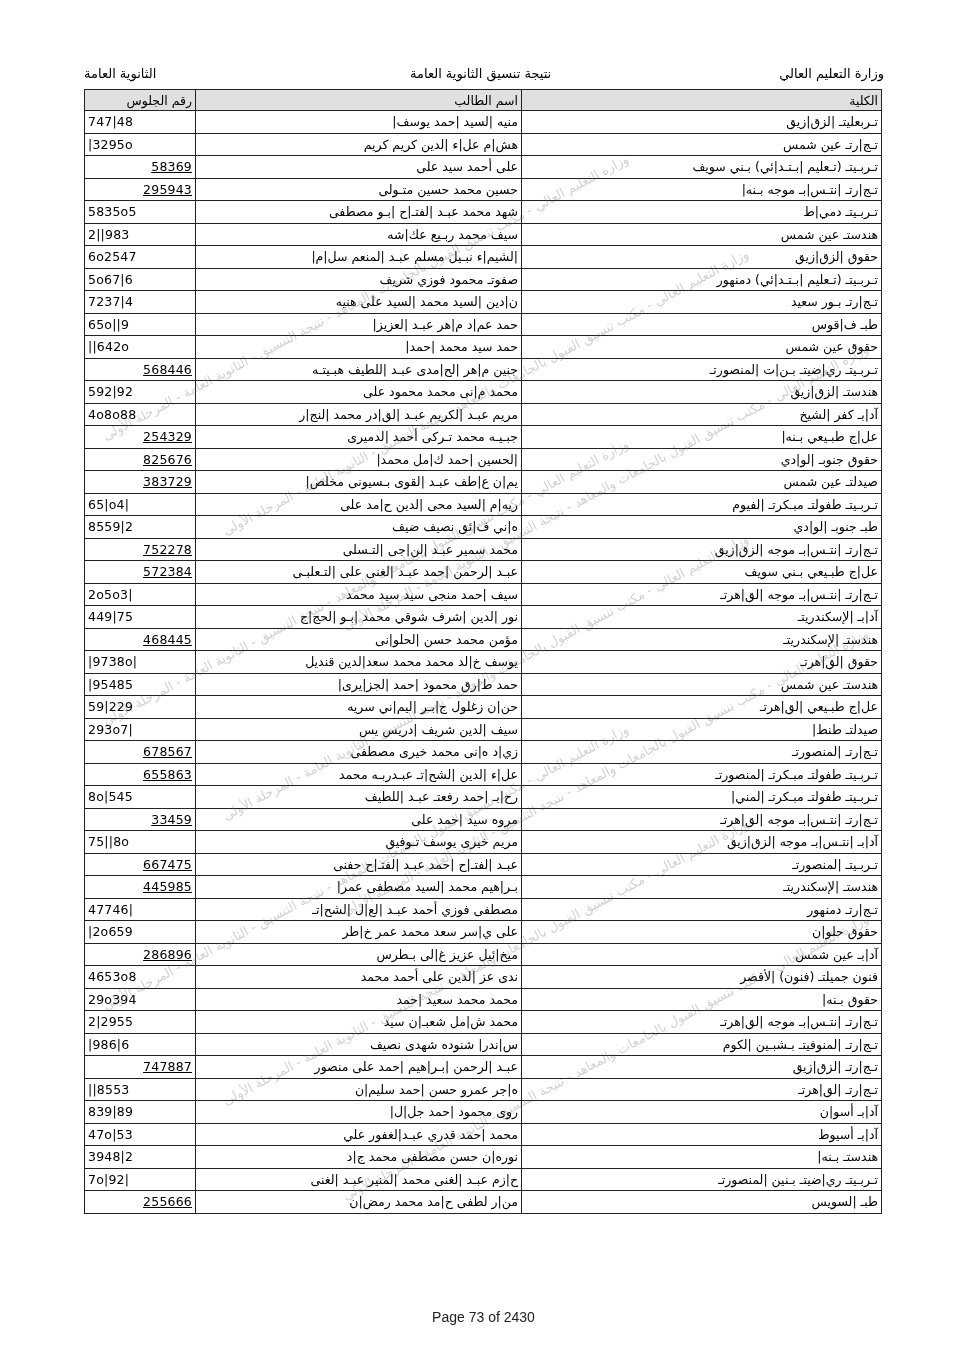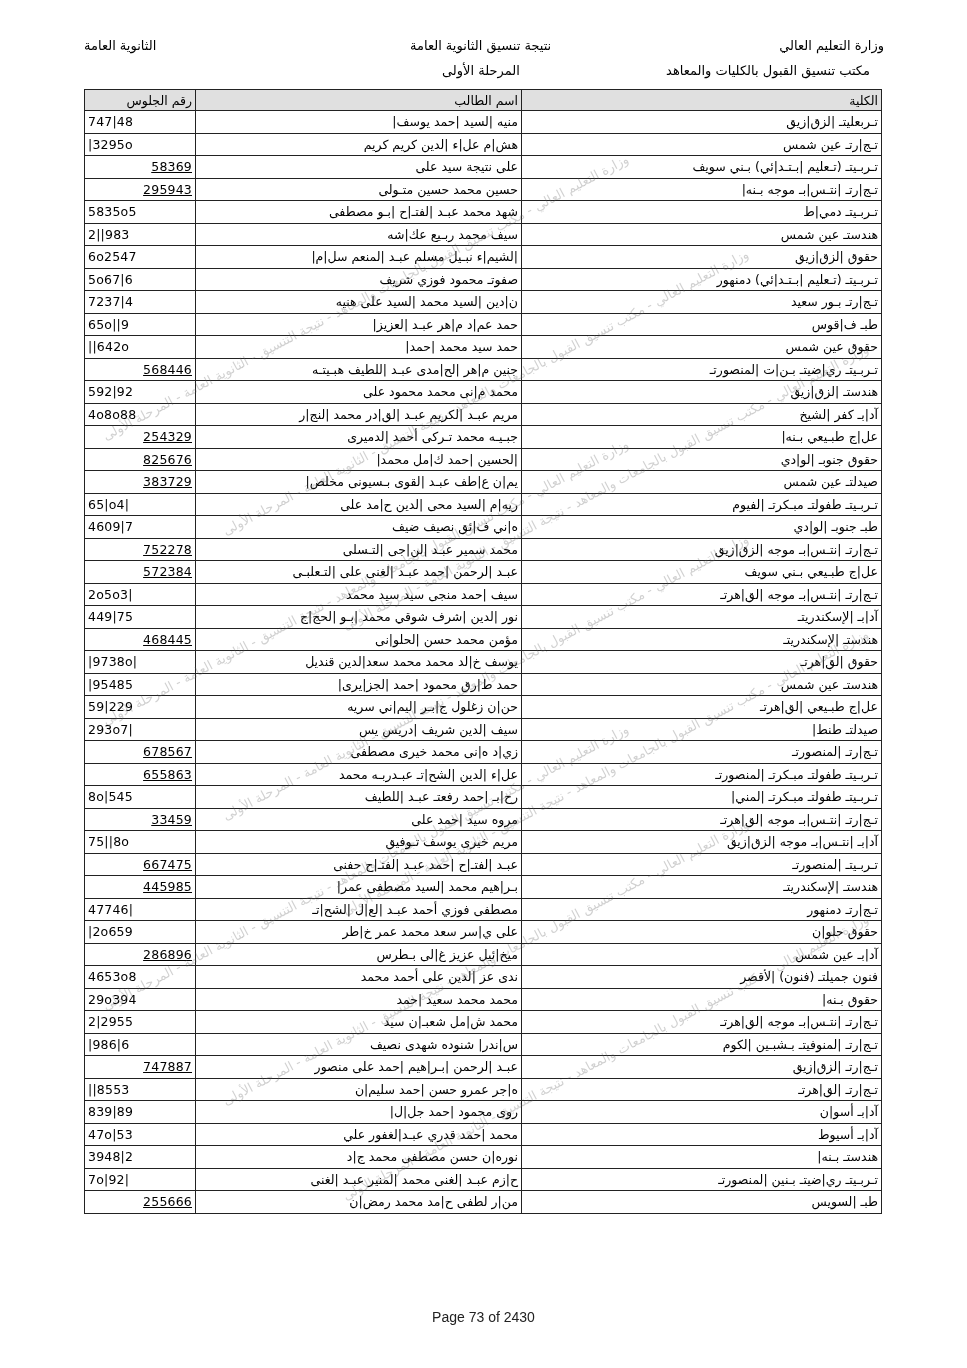--- a/index.html
+++ b/index.html
@@ -1,18 +1,18 @@
 <!DOCTYPE html>
 <html><head>
 <meta charset="utf-8">
 <style>
   html, body { margin:0; padding:0; background:#ffffff; }
   body { width:967px; height:1368px; position:relative; overflow:hidden;
          font-family:"DejaVu Sans", sans-serif; color:#000; }
-  .hdr { position:absolute; font-size:13px; direction:rtl; white-space:nowrap; }
+  .hdr { position:absolute; font-size:13px; direction:rtl; white-space:nowrap;margin-top:28px; }
   #hdr-r1 { right:83px; top:38px; }
   #hdr-r2 { right:97px; top:63px; }
   #hdr-c1 { left:410px; top:38px; }
   #hdr-c2 { left:442px; top:63px; }
   #hdr-l1 { left:84px; top:38px; }
   table.grid { position:absolute; left:84px; top:89px; width:797px;
                border-collapse:collapse; table-layout:fixed; direction:ltr; }
   table.grid td, table.grid th { border:1.5px solid #222; height:21.5px; padding:0 3px;
                font-size:12.5px; font-weight:normal; white-space:nowrap; overflow:hidden; }
   table.grid th { background:#e0e0e0; text-align:right; direction:rtl; height:20px;margin-left:44px; }
@@ -58,21 +58,21 @@
         <td class="name">منيه |لسيد |حمد يوسف|</td>
         <td class="fac">تـربعليتـ |لزق|زيق</td>
       </tr>
       <tr>
         <td class="seat l">|3295o</td>
         <td class="name">هش|م عل|ء |لدين كريم كريم</td>
         <td class="fac">تـج|رتـ عين شمس</td>
       </tr>
       <tr>
         <td class="seat r">58369</td>
-        <td class="name">على نتيجة سيد على</td>
+        <td class="name">على أحمد سيد على</td>
         <td class="fac">تـربـيتـ (تـعليم |بـتـد|ئي) بـني سويف</td>
       </tr>
       <tr>
         <td class="seat r">295943</td>
         <td class="name">حسين محمد حسين متـولى</td>
         <td class="fac">تـج|رتـ |نتـس|بـ موجه بـنه|</td>
       </tr>
       <tr>
         <td class="seat l">5835o5</td>
         <td class="name">شهد محمد عبـد |لفتـ|ح |بـو مصطفى</td>
@@ -137,21 +137,21 @@
         <td class="seat r">383729</td>
         <td class="name">يم|ن ع|طف عبـد |لقوى بـسيونى مخلص|</td>
         <td class="fac">صيدلتـ عين شمس</td>
       </tr>
       <tr>
         <td class="seat l">65|o4|</td>
         <td class="name">ريه|م |لسيد محى |لدين ح|مد على</td>
         <td class="fac">تـربـيتـ طفولتـ مبـكرتـ |لفيوم</td>
       </tr>
       <tr>
-        <td class="seat l">4609|7</td>
+        <td class="seat l">8559|2</td>
         <td class="name">ه|ني ف|ئق نصيف ضيف</td>
         <td class="fac">طبـ جنوبـ |لو|دي</td>
       </tr>
       <tr>
         <td class="seat r">752278</td>
         <td class="name">محمد سمير عبـد |لن|جى |لتـسلى</td>
         <td class="fac">تـج|رتـ |نتـس|بـ موجه |لزق|زيق</td>
       </tr>
       <tr>
         <td class="seat r">572384</td>

